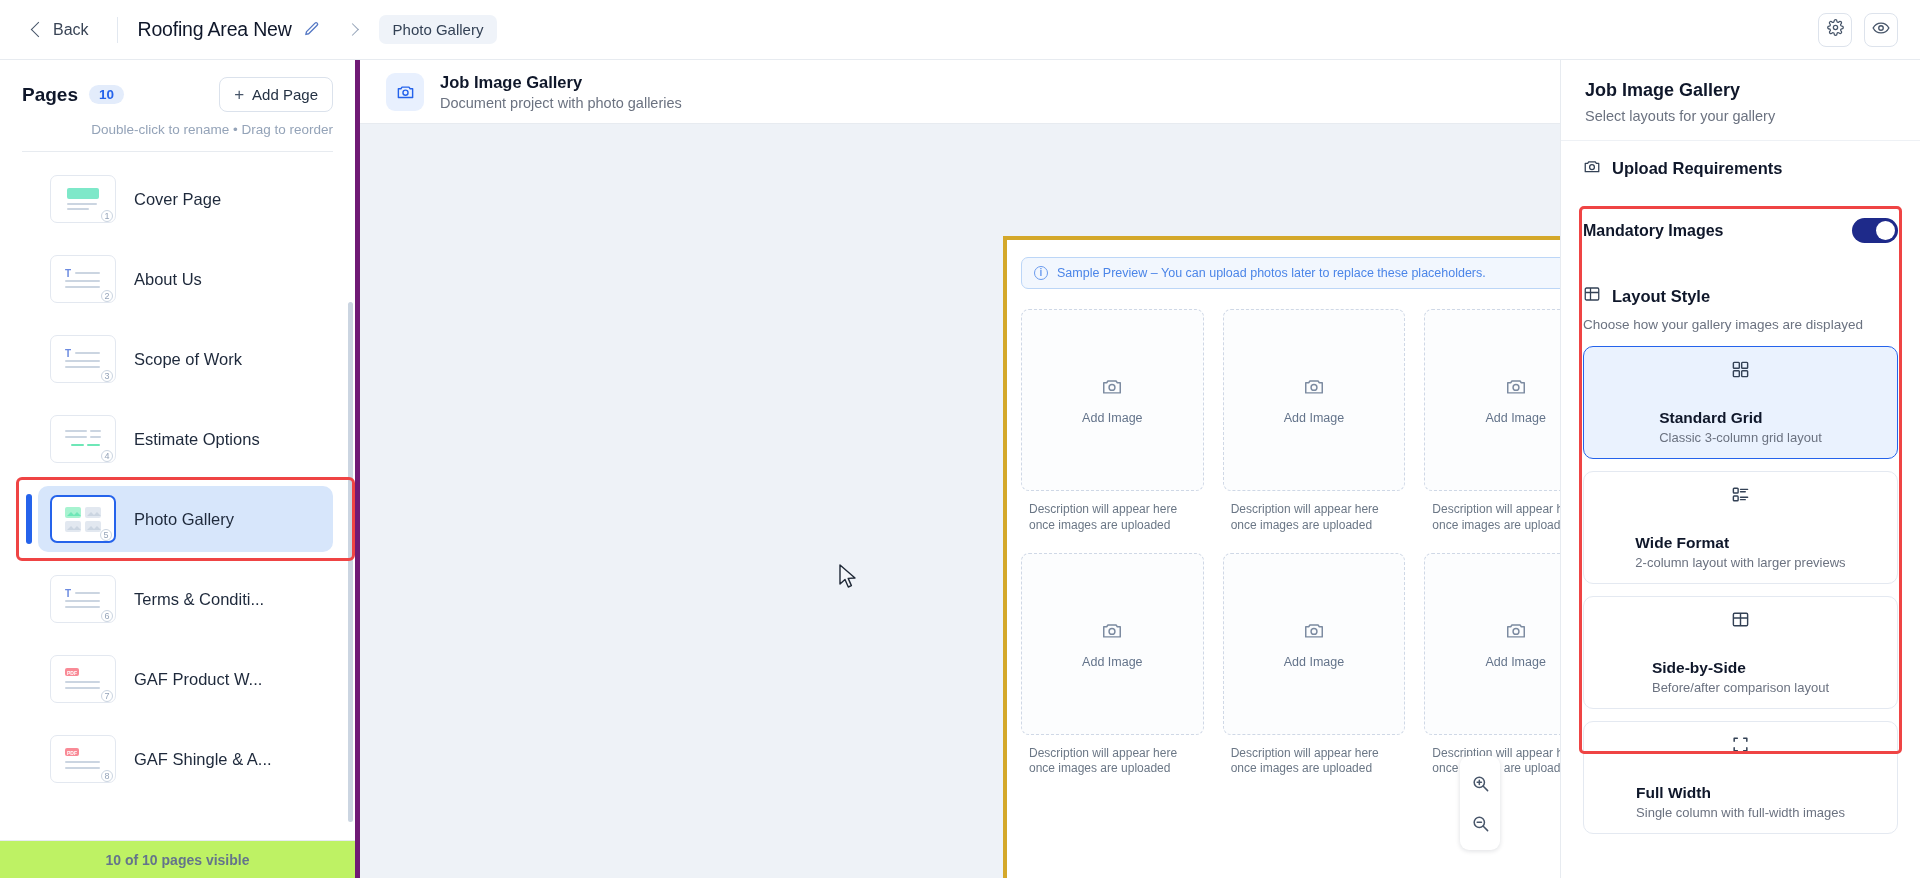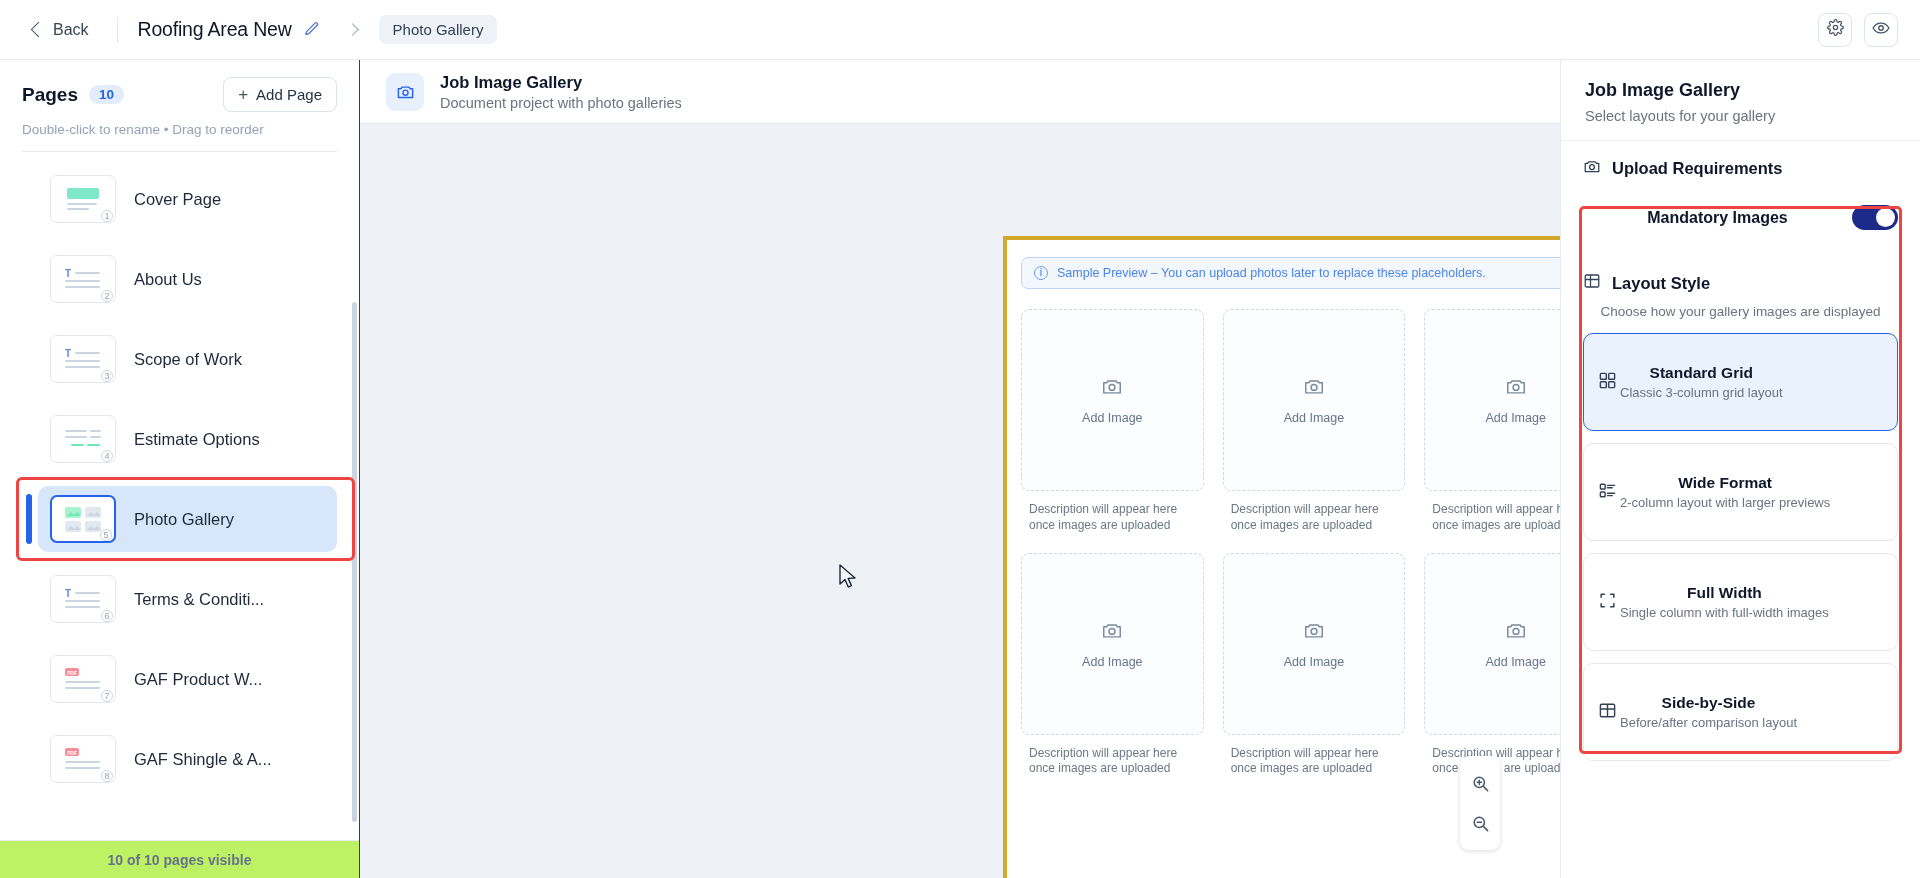--- a/index.html
+++ b/index.html
@@ -40,22 +40,22 @@
     background: #fff; display: flex; align-items: center; justify-content: center;
     cursor: pointer; margin-left: 12px;
   }
 
   
   .body { flex: 1; display: flex; min-height: 0; }
 
   
   .sidebar {
     width: 360px; flex: 0 0 360px; background: #ffffff;
-    border-right: 1px solid #701a75;
-    display: flex; flex-direction: column; position: relative;
+    border-right: 5px solid #701a75;
+    display: flex; flex-direction: column; position: relative; text-align: right;
   }
   .sb-head { padding: 17px 22px 0 22px; }
   .sb-head-row { display: flex; align-items: center; }
   .sb-title { font-size: 19px; font-weight: bold; color: #0f172a; }
   .sb-count {
     background: #e3ecfb; color: #2563eb; font-size: 13.5px; font-weight: bold;
     border-radius: 11px; padding: 2px 10px; margin-left: 11px;
   }
   .sb-head-spacer { flex: 1; }
   .add-page-btn {
@@ -159,39 +159,39 @@
 
   
   .rightpanel {
     width: 360px; flex: 0 0 360px; background: #ffffff;
     border-left: 1px solid #e7ebf0; display: flex; flex-direction: column;
     position: relative;
   }
   .rp-head { padding: 20px 24px 16px 24px; border-bottom: 1px solid #eef1f5; }
   .rp-title { font-size: 18px; font-weight: bold; color: #0f172a; }
   .rp-sub { font-size: 14.5px; color: #6b7280; margin-top: 7px; }
-  .rp-inner { padding: 16px 22px 0 22px; text-align: center; }
+  .rp-inner { padding: 16px 22px 0 22px; }
   .sec-head { display: flex; align-items: center; gap: 11px; }
   .sec-title { font-size: 16.5px; font-weight: bold; color: #0f172a; }
-  .toggle-row { display: flex; align-items: center; margin-top: 26px; }
+  .toggle-row { display: flex; align-items: center; margin-top: 39px; }
   .toggle-label { font-size: 16px; font-weight: bold; color: #0f172a; flex: 1; }
   .toggle {
     width: 46px; height: 25px; border-radius: 13px; background: #1e2a8a;
     position: relative; cursor: pointer;
   }
   .toggle .knob {
     position: absolute; right: 3px; top: 3px; width: 19px; height: 19px;
     border-radius: 50%; background: #fff;
   }
   .sec2 { margin-top: 42px; }
   .sec-sub { font-size: 13.5px; color: #6b7280; margin-top: 10px; }
   .layout-list { margin-top: 14px; display: flex; flex-direction: column; gap: 12px; }
   .layout-opt {
     border: 1px solid #e4e9f1; border-radius: 10px; background: #fff;
-    padding: 30px 14px; display: flex; align-items: center; gap: 3px; cursor: pointer;
+    padding: 13px 14px; display: flex; align-items: center; gap: 26px; cursor: pointer; flex-direction: column;
   }
   .layout-opt.active { border: 1.8px solid #2563eb; background: #eaf2fe; }
   .lo-name { font-size: 15.5px; font-weight: bold; color: #0f172a; }
   .lo-desc { font-size: 13px; color: #6b7280; margin-top: 3px; }
   .rp-redring {
     position: absolute; left: 18px; top: 146px; right: 18px; height: 548px;
     border: 3px solid #ef4444; border-radius: 5px; pointer-events: none;
   }
 </style>
 </head>
@@ -521,37 +521,37 @@
                     <rect x="3" y="14" width="6" height="6" rx="1" stroke="#334155" stroke-width="1.8" fill="none"></rect>
                     <path d="M12 5.5h9M12 8.5h6M12 15.5h9M12 18.5h6" stroke="#334155" stroke-width="1.8" stroke-linecap="round"></path>
                   </svg></span>
                 <span>
                   <span class="lo-name" style="display:block">Wide Format</span>
                   <span class="lo-desc" style="display:block">2-column layout with larger previews</span>
                 </span>
               </div>
               <div class="layout-opt">
                 <span><svg width="19" height="19" viewBox="0 0 24 24">
-                    <path d="M4 8V4h4M20 8V4h-4M4 16v4h4M20 16v4h-4" stroke="#334155" stroke-width="1.9" fill="none" stroke-linecap="round" stroke-linejoin="round"></path>
-                  </svg></span>
-                <span>
-                  <span class="lo-name" style="display:block">Full Width</span>
-                  <span class="lo-desc" style="display:block">Single column with full-width images</span>
-                </span>
-              </div>
-              <div class="layout-opt">
-                <span><svg width="19" height="19" viewBox="0 0 24 24">
                     <rect x="3" y="4" width="18" height="16" rx="1.6" stroke="#334155" stroke-width="1.8" fill="none"></rect>
                     <path d="M3 10h18M12 4v16" stroke="#334155" stroke-width="1.8"></path>
                   </svg></span>
                 <span>
                   <span class="lo-name" style="display:block">Side-by-Side</span>
                   <span class="lo-desc" style="display:block">Before/after comparison layout</span>
                 </span>
               </div>
+              <div class="layout-opt">
+                <span><svg width="19" height="19" viewBox="0 0 24 24">
+                    <path d="M4 8V4h4M20 8V4h-4M4 16v4h4M20 16v4h-4" stroke="#334155" stroke-width="1.9" fill="none" stroke-linecap="round" stroke-linejoin="round"></path>
+                  </svg></span>
+                <span>
+                  <span class="lo-name" style="display:block">Full Width</span>
+                  <span class="lo-desc" style="display:block">Single column with full-width images</span>
+                </span>
+              </div>
             </div>
         </div>
       </div>
 
       <div class="rp-redring"></div>
     </div>
 
   </div>
 </div>
 

